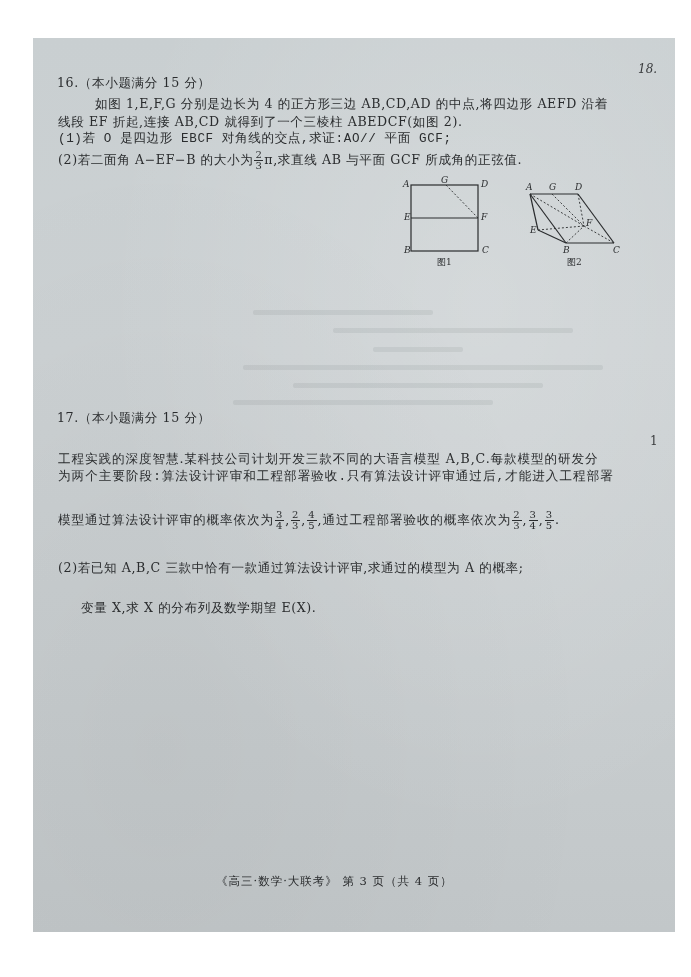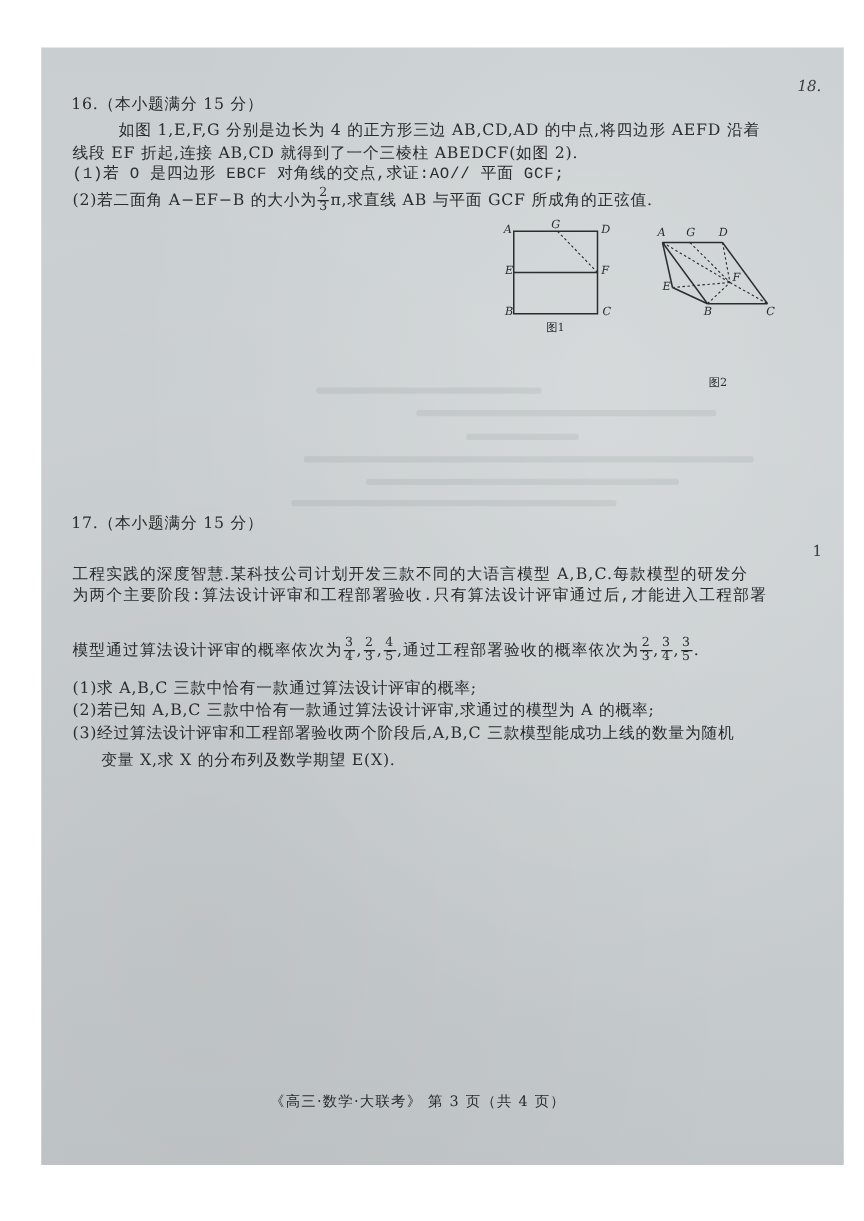--- a/index.html
+++ b/index.html
@@ -92,30 +92,28 @@
       <line x1="45" y1="59" x2="63" y2="42"></line>
     </g>
   </svg>
   <div class="fig-label" style="left:493px;top:144px;">A</div>
   <div class="fig-label" style="left:516px;top:144px;">G</div>
   <div class="fig-label" style="left:542px;top:144px;">D</div>
   <div class="fig-label" style="left:553px;top:180px;">F</div>
   <div class="fig-label" style="left:497px;top:187px;">E</div>
   <div class="fig-label" style="left:530px;top:207px;">B</div>
   <div class="fig-label" style="left:580px;top:207px;">C</div>
-  <div class="cap" style="left:534px;top:218px;margin-top:44px;">图2</div>
+  <div class="cap" style="left:534px;top:218px;">图2</div>
 
   <div class="line" style="left:24px;top:372px;">17.（本小题满分 15 分）</div>
   <div class="line" style="left:25px;top:413px;letter-spacing:0.9px;">工程实践的深度智慧.某科技公司计划开发三款不同的大语言模型 A,B,C.每款模型的研发分</div>
   <div class="line" style="left:25px;top:431px;letter-spacing:1.0px;font-family:Liberation Mono, monospace;">为两个主要阶段:算法设计评审和工程部署验收.只有算法设计评审通过后,才能进入工程部署</div>
   <div class="line" style="left:25px;top:472px;letter-spacing:0.9px;">
     <span>模型通过算法设计评审的概率依次为</span><span class="frac"><span class="num">3</span><span class="den">4</span></span>,<span class="frac"><span class="num">2</span><span class="den">3</span></span>,<span class="frac"><span class="num">4</span><span class="den">5</span></span><span>,通过工程部署验收的概率依次为</span><span class="frac"><span class="num">2</span><span class="den">3</span></span>,<span class="frac"><span class="num">3</span><span class="den">4</span></span>,<span class="frac"><span class="num">3</span><span class="den">5</span></span>.
   </div>
-  <div class="line" style="left:25px;top:504px;">(1)求 A,B,C 三款中恰有一款通过算法设计评审的概率;</div>
   <div class="line" style="left:25px;top:522px;">(2)若已知 A,B,C 三款中恰有一款通过算法设计评审,求通过的模型为 A 的概率;</div>
-  <div class="line" style="left:25px;top:540px;">(3)经过算法设计评审和工程部署验收两个阶段后,A,B,C 三款模型能成功上线的数量为随机</div>
   <div class="line" style="left:48px;top:562px;text-align:center;">变量 X,求 X 的分布列及数学期望 E(X).</div>
 
   <div class="footer" style="left:183px;top:836px;">《高三·数学·大联考》 第 3 页（共 4 页）</div>
 </div>
 
 <div class="edge-text" style="left:638px;top:62px;font-style:italic;">18.</div>
 <div class="edge-text" style="left:650px;top:434px;">1</div>
 
 </body></html>

